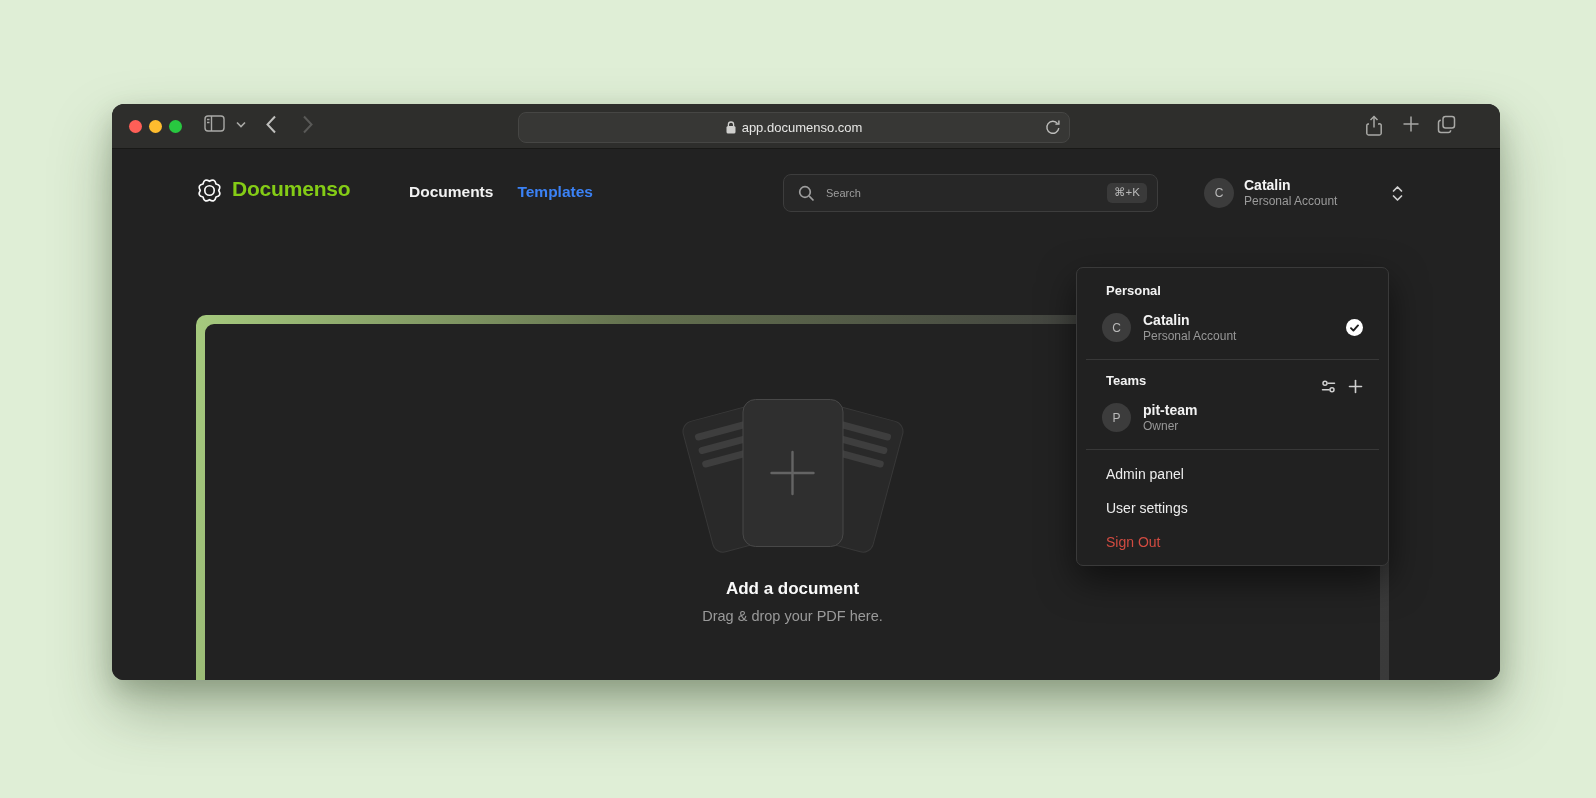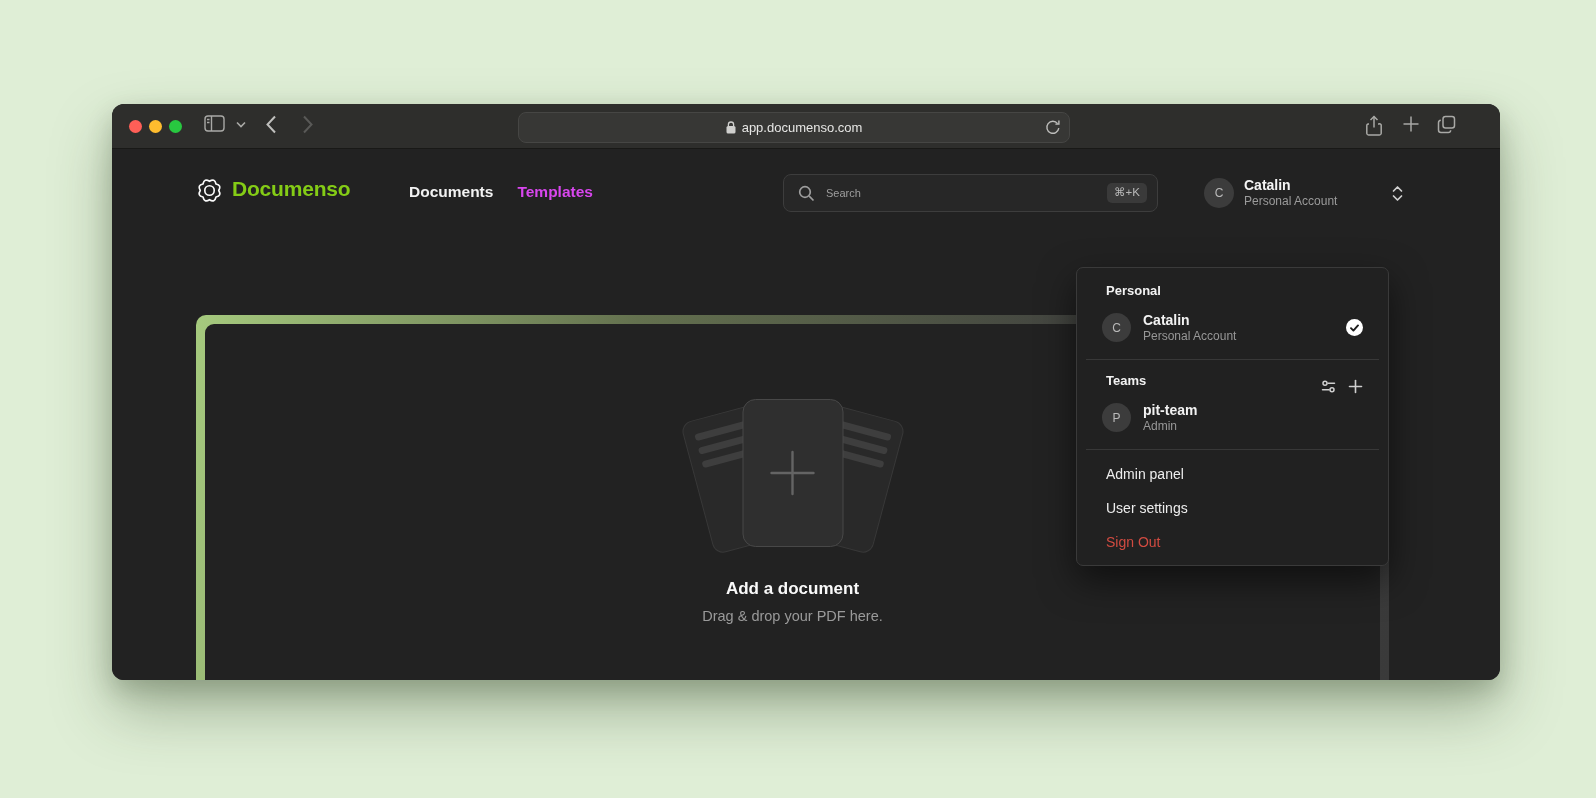--- a/index.html
+++ b/index.html
@@ -40,21 +40,21 @@
   }
   .urlbar .lock{margin-right:6px;display:flex;color:#cfcfcd;}
   .urlbar .reload{position:absolute;right:9px;top:6px;color:#bdbdbb;}
 
   
   .app{position:absolute;left:0;top:45px;right:0;bottom:0;background:#222222;}
   .brand{position:absolute;left:84px;top:28px;display:flex;align-items:flex-start;gap:9px;color:#84cc16;}
   .brand-name{font-size:21px;font-weight:700;letter-spacing:-.2px;}
   .nav{position:absolute;left:297px;top:34px;display:flex;gap:24px;font-size:15.5px;font-weight:600;}
   .nav .active{color:#f2f2f2;}
-  .nav .muted{color:#d946ef;}
+  .nav .muted{color:#3b82f6;}
 
   .search{
     position:absolute;left:671px;top:25px;width:375px;height:38px;box-sizing:border-box;
     background:#272727;border:1px solid #3d3d3d;border-radius:8px;
     display:flex;align-items:center;padding:0 10px 0 14px;gap:9px;
   }
   .search svg{color:#9e9e9e;flex:none;}
   .search input{
     flex:1;background:transparent;border:none;outline:none;
     color:#e8e8e8;font-size:11px;font-family:inherit;
@@ -304,21 +304,21 @@
                 <line x1="1.5" y1="7.5" x2="13.5" y2="7.5"></line>
               </svg>
             </span>
           </div>
         </div>
 
         <div class="menu-row">
           <span class="avatar">P</span>
           <span class="row-text">
             <span class="row-name">pit-team</span>
-            <span class="row-sub">Admin</span>
+            <span class="row-sub">Owner</span>
           </span>
         </div>
 
         <div class="menu-sep"></div>
 
         <div class="menu-item">Admin panel</div>
         <div class="menu-item">User settings</div>
         <div class="menu-item danger">Sign Out</div>
       </div>
 

